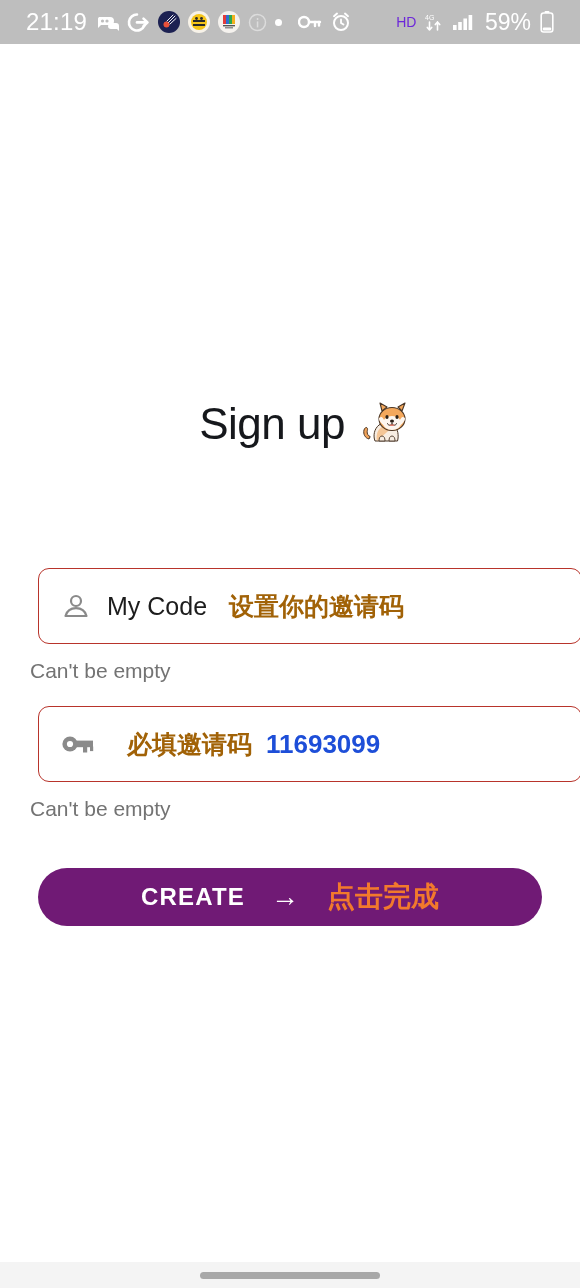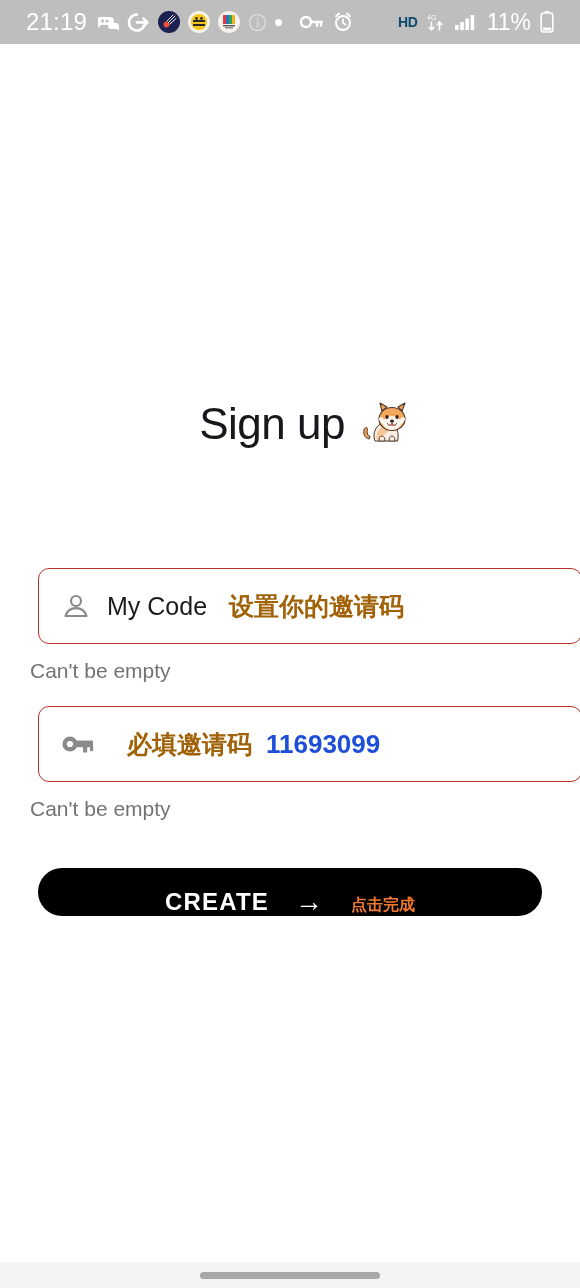--- a/index.html
+++ b/index.html
@@ -29,21 +29,21 @@
   .sicon{ display:inline-flex; align-items:center; justify-content:center; }
   .badge-circle{
     width:22px; height:22px; border-radius:50%;
     display:inline-flex; align-items:center; justify-content:center;
     font-size:11px; line-height:1; overflow:hidden;
   }
   .b-navy{ background:#1c2152; }
   .b-white{ background:#f5f2ee; }
   .b-yellow{ background:#f7f2e8; }
   .dot-small{ width:7px; height:7px; border-radius:50%; background:#ffffff; display:inline-block; }
-  .hd-text{ font-size:14px; font-weight:bold; color:#0c4a6e; letter-spacing:-0.3px;margin-left:36px; }
+  .hd-text{ font-size:14px; font-weight:normal; color:#6d28d9; letter-spacing:-0.3px;margin-left:36px; }
   .pct{ font-size:23px; color:#ffffff; margin-left:2px; }
 
   
   .content{
     position:absolute; top:44px; left:0;
     width:580px; height:1244px;
     background:#ffffff;
   }
 
   .title-row{
@@ -88,36 +88,36 @@
   .error-text{
     position:absolute; left:30px;
     font-size:21px; color:#737373;
   }
   #error-mycode{ top:615px; }
   #error-invite{ top:753px; }
 
   
   .create-btn{
     position:absolute; left:38px; top:824px;
-    width:504px; height:48px;
-    background:#000000;
+    width:504px; height:58px;
+    background:#701a75;
     border:none; border-radius:31px;
-    display:flex; align-items:flex-end; justify-content:center;
+    display:flex; align-items:center; justify-content:center;
     gap:0; cursor:pointer;
   }
   .create-label{
     font-size:24px; font-weight:bold; color:#ffffff;
     letter-spacing:1.2px;
   }
   .create-arrow{
     font-size:28px; color:#ffffff; margin:0 20px 0 26px;
     line-height:1;
   }
   .create-cn{
-    font-size:16px; font-weight:bold; color:#f2792c;
+    font-size:28px; font-weight:bold; color:#f2792c;
     font-family:Liberation Sans, sans-serif;
     margin-left:8px;
   }
 
   
   .nav-bar{
     position:absolute; bottom:0; left:0;
     width:580px; height:26px;
     background:#f4f4f4;
     display:flex; align-items:center; justify-content:center;
@@ -218,21 +218,21 @@
 
     <span class="sicon">
       <svg width="22" height="18" viewBox="0 0 22 18">
         <rect x="1" y="12" width="3.6" height="5" fill="#ffffff"></rect>
         <rect x="6.2" y="9" width="3.6" height="8" fill="#ffffff"></rect>
         <rect x="11.4" y="5.5" width="3.6" height="11.5" fill="#ffffff"></rect>
         <rect x="16.6" y="2" width="3.6" height="15" fill="#ffffff"></rect>
       </svg>
     </span>
 
-    <span class="pct">11%</span>
+    <span class="pct">59%</span>
 
     <span class="sicon">
       <svg width="14" height="24" viewBox="0 0 14 24">
         <rect x="4.5" y="1" width="5" height="2" rx="1" fill="#ffffff"></rect>
         <rect x="1.2" y="3" width="11.6" height="19" rx="2.4" stroke="#ffffff" stroke-width="1.6" fill="none"></rect>
         <rect x="2.8" y="17.5" width="8.4" height="3" rx="1" fill="#ffffff"></rect>
       </svg>
     </span>
   </div>
 </div>

